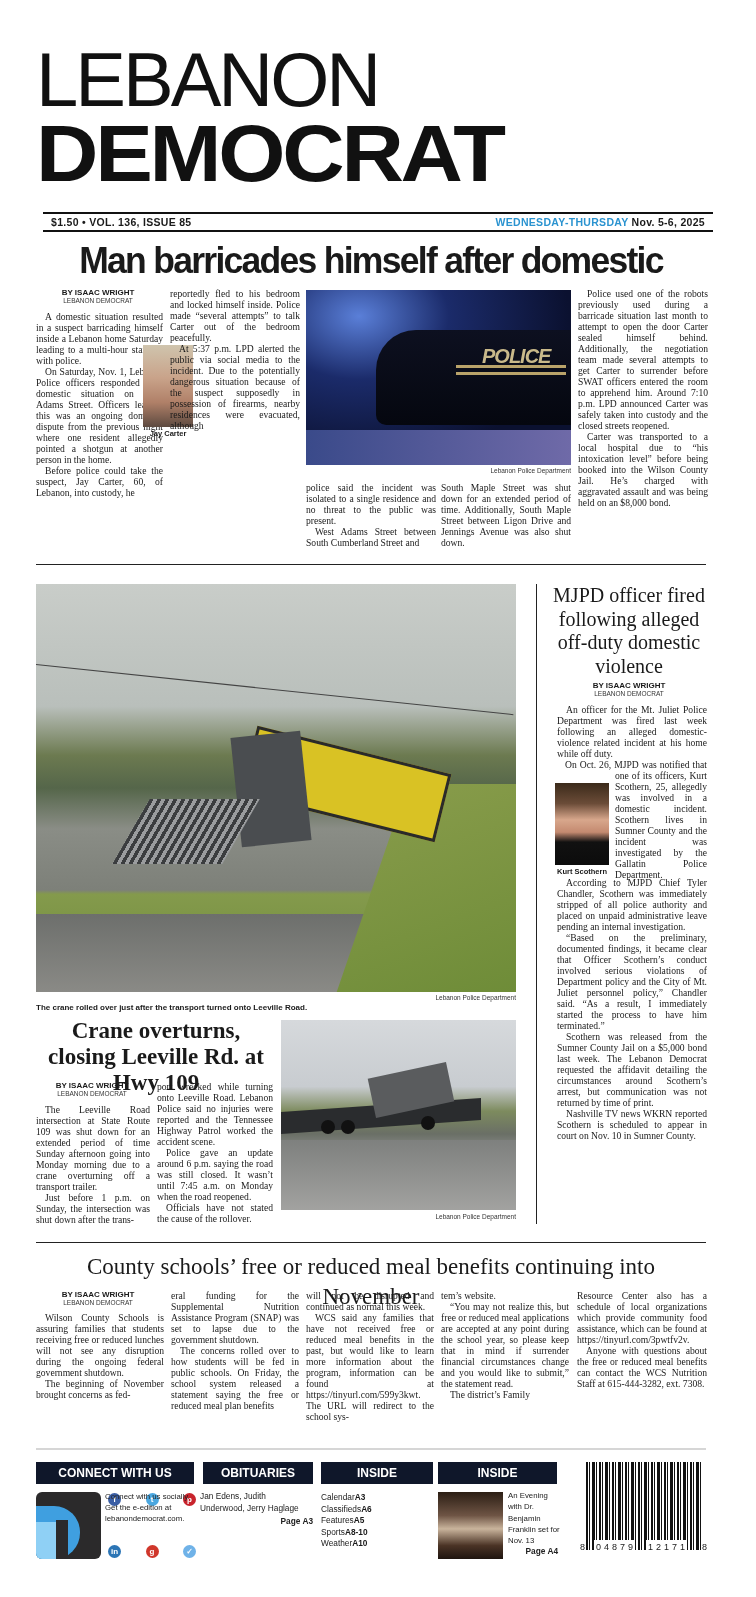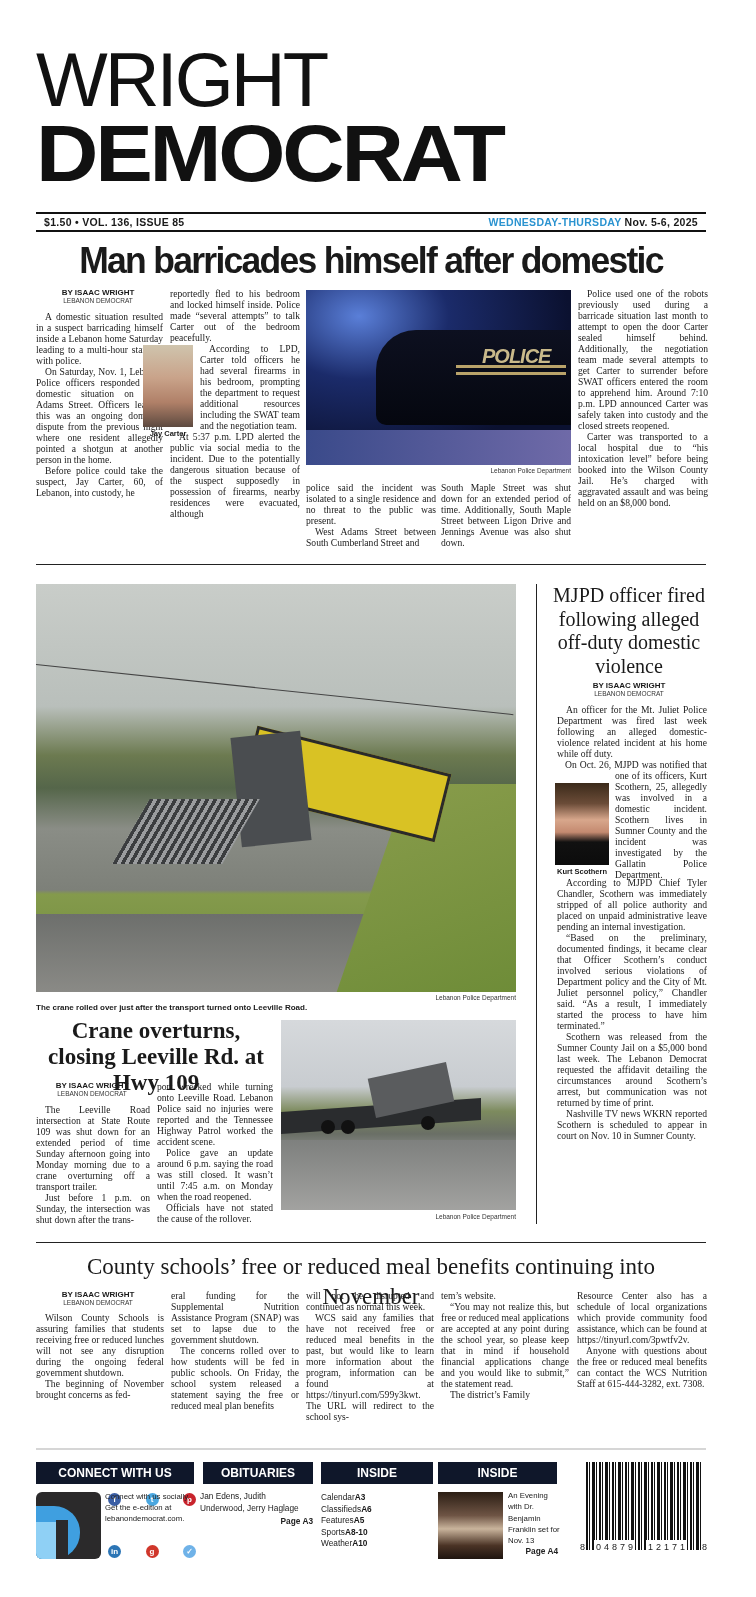--- a/index.html
+++ b/index.html
@@ -5,21 +5,21 @@
   * { box-sizing: border-box; margin: 0; padding: 0; }
   body { width: 756px; height: 1597px; background: #fff; color: #1a1a1a; font-family: "Liberation Serif", serif; position: relative; overflow: hidden; }
   .abs { position: absolute; }
   .sans { font-family: "Liberation Sans", sans-serif; }
   .serif { font-family: "Liberation Serif", serif; }
 
   
   .mast1 { left: 36px; top: 42px; font-family: "Liberation Sans", sans-serif; font-size: 76px; line-height: 76px; letter-spacing: -3px; font-weight: 400; color: #111; }
   .mast2 { left: 36px; top: 114px; font-family: "Liberation Sans", sans-serif; font-size: 80px; line-height: 80px; letter-spacing: -3px; font-weight: 700; color: #111; transform: scaleX(1.08); transform-origin: left; }
 
-  .dateline { left: 36px; top: 212px; width: 670px; height: 20px; border-top: 2px solid #111; border-bottom: 2px solid #111; display: flex; justify-content: space-between; align-items: center; font-family: "Liberation Sans", sans-serif; font-weight: 700; font-size: 10.5px; padding: 0 8px; letter-spacing: 0.3px; }
+  .dateline { left: 43px; top: 212px; width: 670px; height: 20px; border-top: 2px solid #111; border-bottom: 2px solid #111; display: flex; justify-content: space-between; align-items: center; font-family: "Liberation Sans", sans-serif; font-weight: 700; font-size: 10.5px; padding: 0 8px; letter-spacing: 0.3px; }
   .dateline .blue { color: #2a93d0; }
 
   .head1 { left: 36px; top: 238px; width: 670px; text-align: center; font-family: "Liberation Sans", sans-serif; font-weight: 700; font-size: 37px; line-height: 46px; letter-spacing: -1.8px; transform: scaleX(0.96); transform-origin: center; }
 
   .byline { text-align: center; font-family: "Liberation Sans", sans-serif; }
   .byline .by { font-weight: 700; font-size: 8px; line-height: 9px; }
   .byline .org { font-size: 6.5px; line-height: 8px; color: #333; }
 
   .col { font-size: 9.6px; line-height: 11px; text-align: justify; color: #1a1a1a; }
   .col p { text-indent: 9px; }
@@ -41,21 +41,21 @@
   
   .bar { background: #0f172a; color: #fff; font-family: "Liberation Sans", sans-serif; font-weight: 700; text-align: center; font-size: 12px; line-height: 22px; height: 22px; }
   .foot-text { font-family: "Liberation Sans", sans-serif; font-size: 8.3px; line-height: 12px; color: #222; }
   .inside-row { display: flex; justify-content: flex-start; font-family: "Liberation Sans", sans-serif; font-size: 8.3px; line-height: 11.5px; }
   .inside-row b { font-weight: 700; }
   .social { width: 13px; height: 13px; border-radius: 50%; display: inline-block; color: #fff; font-size: 8px; font-weight: 700; text-align: center; line-height: 13px; font-family: "Liberation Sans", sans-serif; }
 </style>
 </head>
 <body>
 
-<div class="abs mast1">WRIGHT</div>
+<div class="abs mast1">LEBANON</div>
 <div class="abs mast2">DEMOCRAT</div>
 
 <div class="abs dateline">
   <span>$1.50 • VOL. 136, ISSUE 85</span>
   <span><span class="blue">WEDNESDAY-THURSDAY</span> <span>Nov. 5-6, 2025</span></span>
 </div>
 
 <div class="abs head1">Man barricades himself after domestic situation</div>
 
 <div class="abs byline" style="left:36px; top:288px; width:124px;">
@@ -66,21 +66,20 @@
   <p>A domestic situation resulted in a suspect barricading himself inside a Lebanon home Saturday leading to a multi-hour standoff with police.</p>
   <p>On Saturday, Nov. 1, Lebanon Police officers responded to a domestic situation on West Adams Street. Officers learned this was an ongoing domestic dispute from the previous night where one resident allegedly pointed a shotgun at another person in the home.</p>
   <p>Before police could take the suspect, Jay Carter, 60, of Lebanon, into custody, he</p>
 </div>
 
 <div class="abs ph mug" style="left:143px; top:345px; width:50px; height:82px;"></div>
 <div class="abs sans" style="left:140px; top:429px; width:56px; text-align:center; font-size:7.5px; font-weight:700;">Jay Carter</div>
 
 <div class="abs col" style="left:170px; top:288px; width:130px; background:transparent;">
   <p style="text-indent:0; padding-left:0;">reportedly fled to his bedroom and locked himself inside. Police made “several attempts” to talk Carter out of the bedroom peacefully.</p>
-  <p style="padding-left:30px;">According to LPD, Carter told officers he had several firearms in his bedroom, prompting the department to request additional resources including the SWAT team and the negotiation team.</p>
   <p>At 5:37 p.m. LPD alerted the public via social media to the incident. Due to the potentially dangerous situation because of the suspect supposedly in possession of firearms, nearby residences were evacuated, although</p>
 </div>
 
 <div class="abs ph police-photo">
   <div class="abs" style="left:70px; top:40px; width:195px; height:95px; background:linear-gradient(180deg,#0d1020,#05070f); border-radius:40px 0 0 10px;"></div>
   <div class="abs sans" style="left:176px; top:55px; color:#c9b98a; font-style:italic; font-weight:700; font-size:20px; letter-spacing:-1px;">POLICE</div>
   <div class="abs" style="left:150px; top:75px; width:110px; height:3px; background:#b9a36a;"></div>
   <div class="abs" style="left:150px; top:82px; width:110px; height:3px; background:#b9a36a;"></div>
   <div class="abs" style="left:0; top:140px; width:265px; height:35px; background:linear-gradient(90deg,#3a4a8a,#6f6aa8);"></div>
 </div>
@@ -173,21 +172,21 @@
 <div class="abs col" style="left:171px; top:1290px; width:128px;">
   <p style="text-indent:0;">eral funding for the Supplemental Nutrition Assistance Program (SNAP) was set to lapse due to the government shutdown.</p>
   <p>The concerns rolled over to how students will be fed in public schools. On Friday, the school system released a statement saying the free or reduced meal plan benefits</p>
 </div>
 <div class="abs col" style="left:306px; top:1290px; width:128px;">
   <p style="text-indent:0;">will not be disrupted and continued as normal this week.</p>
   <p>WCS said any families that have not received free or reduced meal benefits in the past, but would like to learn more information about the program, information can be found at https://tinyurl.com/599y3kwt. The URL will redirect to the school sys-</p>
 </div>
 <div class="abs col" style="left:441px; top:1290px; width:128px;">
   <p style="text-indent:0;">tem’s website.</p>
-  <p>“You may not realize this, but free or reduced meal applications are accepted at any point during the school year, so please keep that in mind if household financial applications change and you would like to submit,” the statement read.</p>
+  <p>“You may not realize this, but free or reduced meal applications are accepted at any point during the school year, so please keep that in mind if surrender financial circumstances change and you would like to submit,” the statement read.</p>
   <p>The district’s Family</p>
 </div>
 <div class="abs col" style="left:577px; top:1290px; width:130px;">
   <p style="text-indent:0;">Resource Center also has a schedule of local organizations which provide community food assistance, which can be found at https://tinyurl.com/3pwtfv2v.</p>
   <p>Anyone with questions about the free or reduced meal benefits can contact the WCS Nutrition Staff at 615-444-3282, ext. 7308.</p>
 </div>
 
 <div class="abs" style="left:36px; top:1448px; width:670px; height:2px; background:#d6d6d6;"></div>
 
 <div class="abs bar" style="left:36px; top:1462px; width:158px;">CONNECT WITH US</div>

